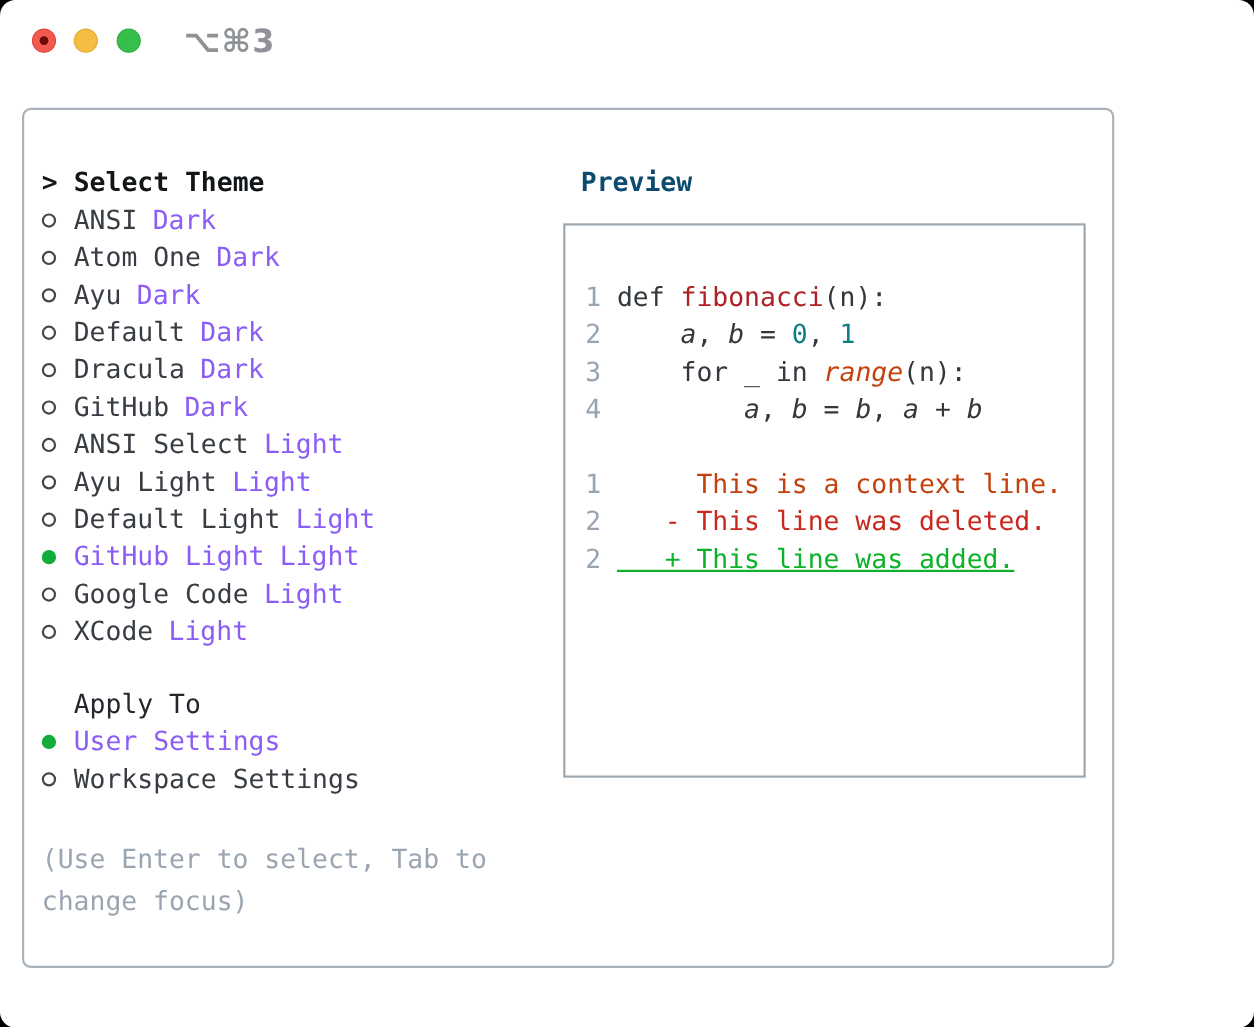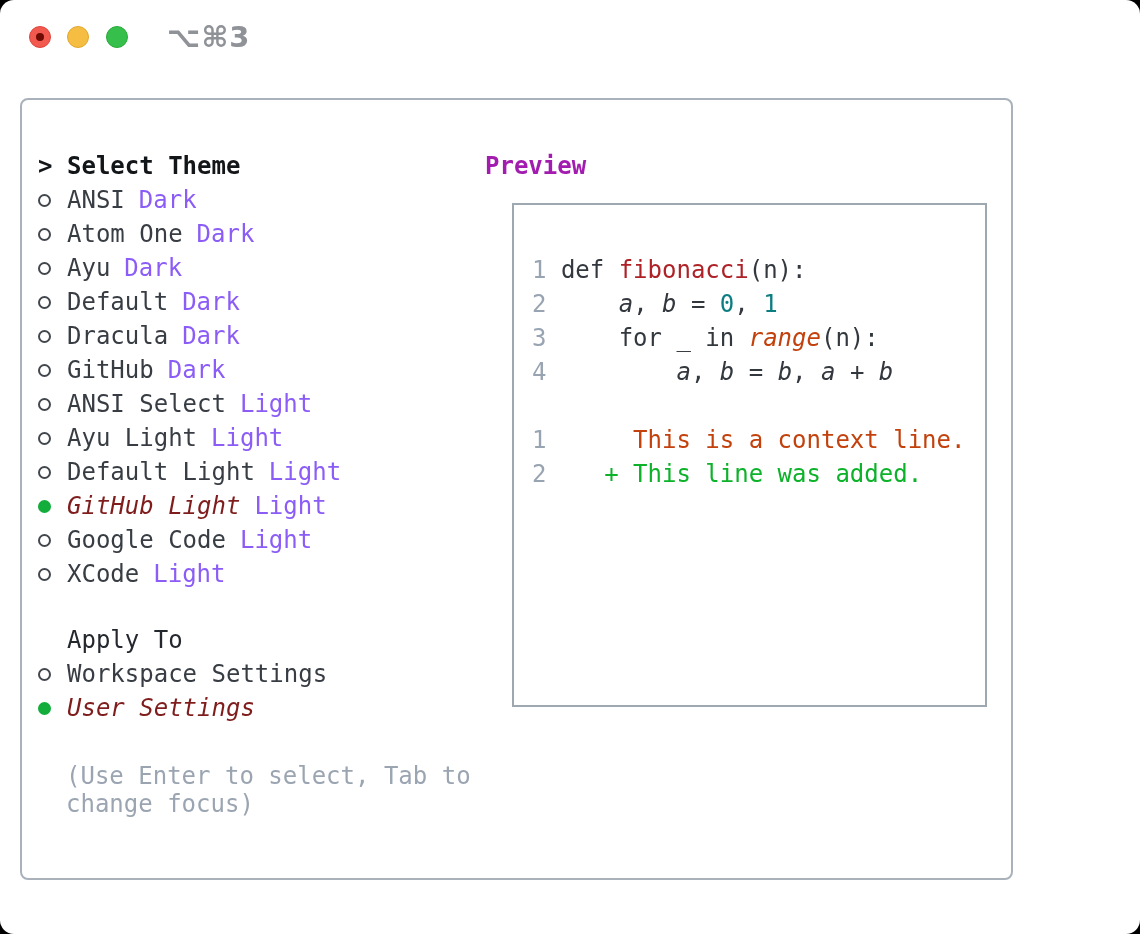--- a/index.html
+++ b/index.html
@@ -28,48 +28,48 @@
     position:absolute;left:20px;top:98px;width:993px;height:782px;
     border:2px solid #a9b2bb;border-radius:8px;background:#fff;box-sizing:border-box;
   }
   
   .left-col{position:absolute;left:16px;top:49px;width:445px;}
   .row{display:flex;align-items:center;height:34px;font-size:24px;color:#383d44;}
   .marker{width:29px;display:flex;align-items:center;flex:none;}
   .cursor{font-weight:bold;color:#131619;}
   .radio{width:13px;height:13px;border:2.5px solid #42474e;border-radius:50%;box-sizing:border-box;background:transparent;}
   .row.selected .radio{background:#12ad3b;border-color:#12ad3b;}
-  .row.selected .t-name,.row.selected .a-label{color:#7f1d1d;font-style:italic;}
+  .row.selected .t-name,.row.selected .a-label{color:#8b5cf6;}
   .hdr{font-weight:bold;color:#131619;}
   .t-variant{color:#8b5cf6;margin-left:14px;}
   .apply-block{position:absolute;left:16px;top:523px;width:445px;text-align:center;}
   .apply-hdr{color:#24282e;}
   .hint{
     position:absolute;left:16px;top:662px;width:445px;
-    font-size:24px;line-height:28px;color:#9ba5b2;margin-left:28px;
-  }
-  
-  .preview-hdr{position:absolute;left:463px;top:49px;height:34px;display:flex;align-items:center;
-               font-size:24px;font-weight:bold;color:#a21caf;}
+    font-size:24px;line-height:38px;color:#9ba5b2;
+  }
+  
+  .preview-hdr{position:absolute;left:506px;top:49px;height:34px;display:flex;align-items:center;
+               font-size:24px;font-weight:bold;color:#0c4a6e;}
   .preview-box{
     position:absolute;left:490px;top:103px;width:475px;height:504px;
     border:2px solid #9ea8b1;box-sizing:border-box;background:#fff;
   }
   .code{padding:48px 0 0 18px;font-size:24px;line-height:34px;}
   .cline{white-space:pre;height:34px;}
   .cgap{height:34px;}
   .lnum{display:inline-block;width:1ch;margin-right:1ch;color:#99a4b2;}
   .tk-p{color:#33383f;}
   .tk-fn{color:#ae2126;}
   .tk-v{color:#33383f;font-style:italic;}
   .tk-num{color:#0d7d82;}
   .tk-bi{color:#c2410c;font-style:italic;}
   .tk-ctx{color:#c2410c;}
   .tk-del{color:#c8281e;}
-  .tk-add{color:#0db22a;}
+  .tk-add{color:#0db22a;text-decoration:underline;}
 </style>
 </head>
 <body>
 
 <div class="window">
 
   <div class="titlebar">
     <button class="light red">
       <span class="dot"></span>
     </button>
@@ -185,45 +185,46 @@
   </div>
 </div>
     </div>
 
     <div class="apply-block">
       <div class="row">
         <span class="marker"></span>
         <span class="apply-hdr">Apply To</span>
       </div>
       <div>
+  <div class="row selected">
+    <span class="marker">
+              <span class="radio"></span>
+            </span>
+    <span class="a-label">User Settings</span>
+  </div>
+
   <div class="row">
     <span class="marker">
               <span class="radio"></span>
             </span>
     <span class="a-label">Workspace Settings</span>
-  </div>
-
-  <div class="row selected">
-    <span class="marker">
-              <span class="radio"></span>
-            </span>
-    <span class="a-label">User Settings</span>
   </div>
 </div>
     </div>
 
     <div class="hint">(Use Enter to select, Tab to change focus)</div>
 
     <div class="preview-hdr">Preview</div>
     <div class="preview-box">
       <div class="code">
           <div class="cline"><span class="lnum">1</span><span class="tk-p">def </span><span class="tk-fn">fibonacci</span><span class="tk-p">(n):</span></div>
           <div class="cline"><span class="lnum">2</span><span class="tk-p">    </span><span class="tk-v">a</span><span class="tk-p">, </span><span class="tk-v">b</span><span class="tk-p"> = </span><span class="tk-num">0</span><span class="tk-p">, </span><span class="tk-num">1</span></div>
           <div class="cline"><span class="lnum">3</span><span class="tk-p">    for _ in </span><span class="tk-bi">range</span><span class="tk-p">(n):</span></div>
           <div class="cline"><span class="lnum">4</span><span class="tk-p">        </span><span class="tk-v">a</span><span class="tk-p">, </span><span class="tk-v">b</span><span class="tk-p"> = </span><span class="tk-v">b</span><span class="tk-p">, </span><span class="tk-v">a</span><span class="tk-p"> + </span><span class="tk-v">b</span></div>
           <div class="cgap"></div>
           <div class="cline"><span class="lnum">1</span><span class="tk-ctx">     This is a context line.</span></div>
+          <div class="cline"><span class="lnum">2</span><span class="tk-del">   - This line was deleted.</span></div>
           <div class="cline"><span class="lnum">2</span><span class="tk-add">   + This line was added.</span></div>
         </div>
     </div>
 
   </div>
 </div>
 
 </body></html>

